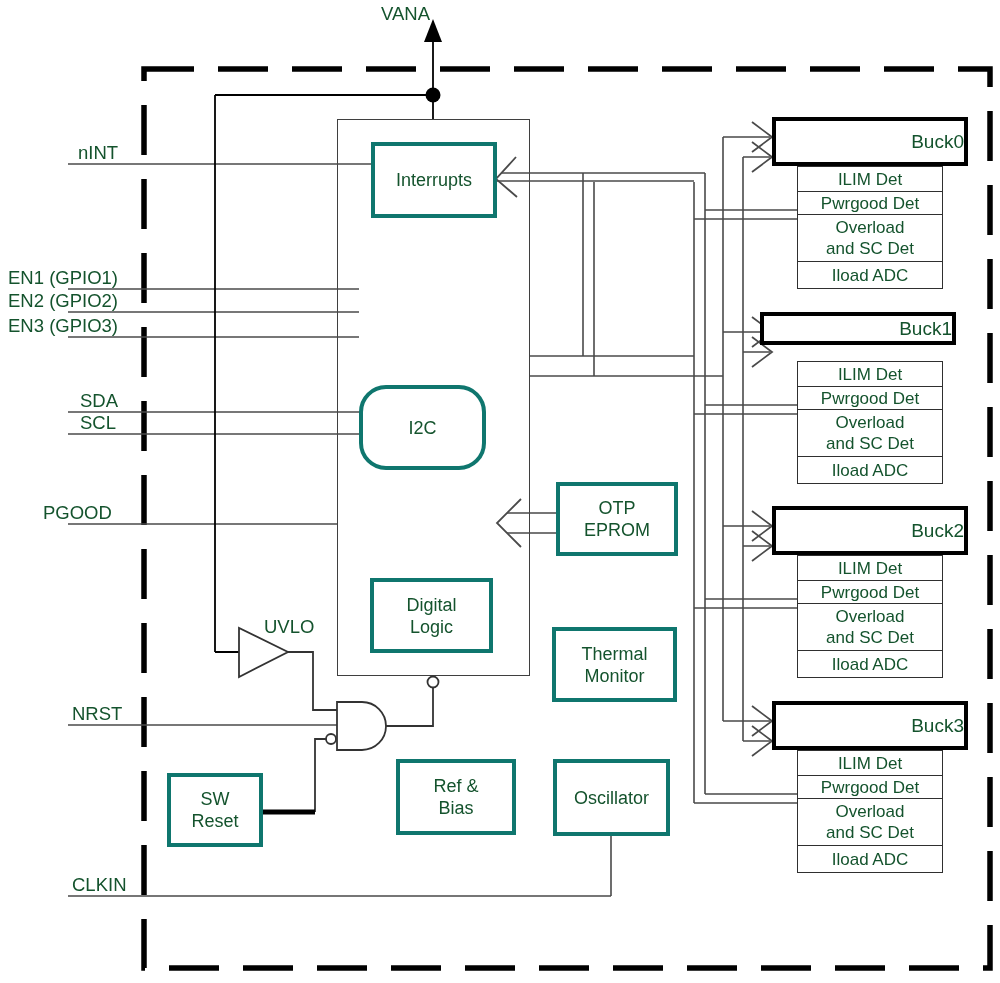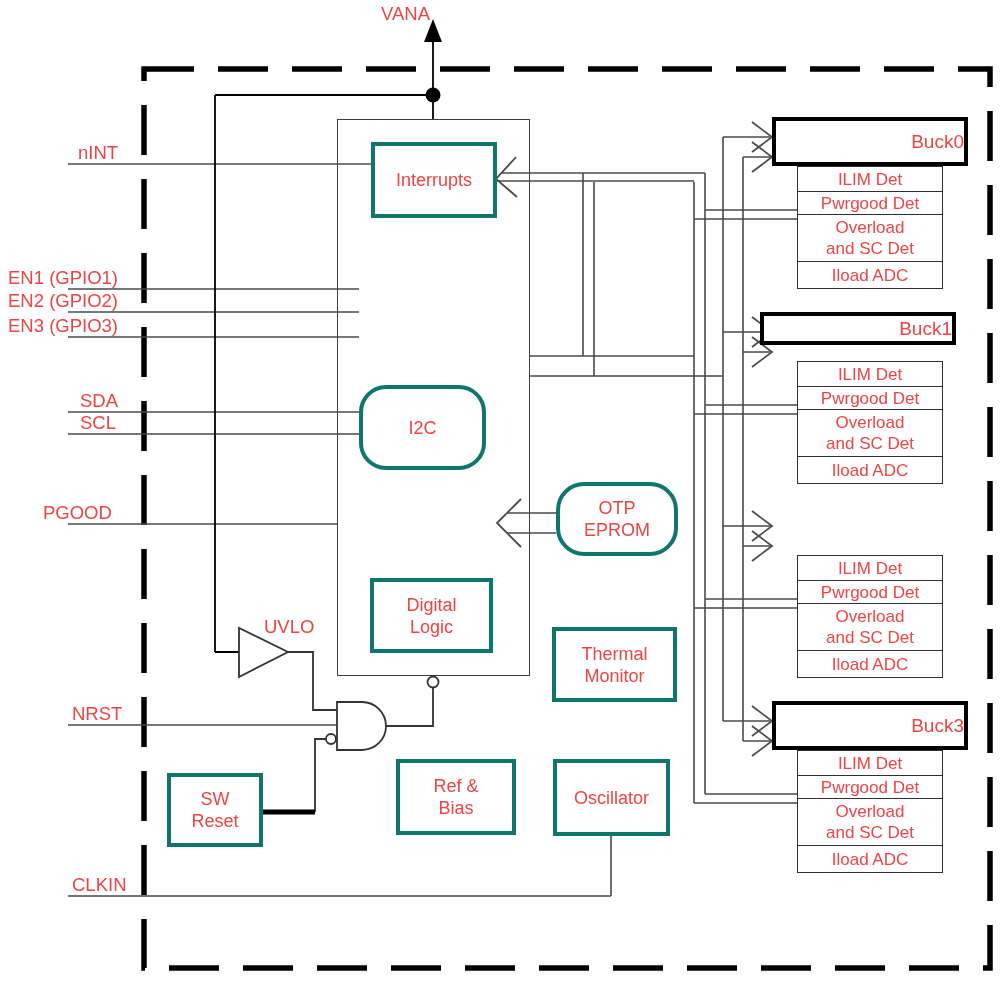--- a/index.html
+++ b/index.html
@@ -1,17 +1,17 @@
 <!DOCTYPE html>
 <html><head>
 <meta charset="utf-8">
 <style>
   html,body{margin:0;padding:0;background:#fff;}
   #stage{position:relative;width:1000px;height:983px;background:#fff;overflow:hidden;
-         font-family:"Liberation Sans","DejaVu Sans",sans-serif;color:#ef4444;}
+         font-family:"Liberation Sans","DejaVu Sans",sans-serif;color:#14532d;}
   #wires{position:absolute;left:0;top:0;z-index:2;}
   .pinlabel{position:absolute;z-index:3;font-size:18.5px;white-space:nowrap;}
   .blockbox{position:absolute;z-index:4;background:#fff;border:4px solid #0f766e;
             box-sizing:border-box;display:flex;align-items:center;justify-content:center;
             text-align:center;font-size:18px;line-height:22px;}
   .pre{white-space:pre-line;}
   .containerbox{position:absolute;z-index:1;border:1.7px solid #3f3f3f;box-sizing:border-box;background:transparent;}
   .buckbox{position:absolute;z-index:4;background:#fff;border:4px solid #000;
            box-sizing:border-box;display:flex;align-items:center;justify-content:flex-end;
            font-size:19px;}
@@ -116,21 +116,21 @@
   <div class="blockbox" style="left:371px;top:142px;width:126px;height:76px;">
     <span class="pre">Interrupts</span>
   </div>
   <div class="blockbox" style="left:359px;top:385px;width:127px;height:85px;border-radius:27px;">
     <span class="pre">I2C</span>
   </div>
   <div class="blockbox" style="left:370px;top:578px;width:123px;height:75px;">
     <span class="pre">Digital
 Logic</span>
   </div>
-  <div class="blockbox" style="left:556px;top:482px;width:122px;height:74px;border-radius:28px;">
+  <div class="blockbox" style="left:556px;top:482px;width:122px;height:74px;">
     <span class="pre">OTP
 EPROM</span>
   </div>
   <div class="blockbox" style="left:552px;top:627px;width:125px;height:75px;">
     <span class="pre">Thermal
 Monitor</span>
   </div>
   <div class="blockbox" style="left:396px;top:759px;width:120px;height:76px;">
     <span class="pre">Ref &amp;
 Bias</span>
@@ -158,20 +158,23 @@
     <span>Buck1</span>
   </div>
   <div class="bucktable" style="left:797px;top:361px;">
     <div class="buckrow" style="height:25px;">ILIM Det</div>
     <div class="buckrow" style="height:23px;">Pwrgood Det</div>
     <div class="buckrow pre" style="height:47px;">Overload
 and SC Det</div>
     <div class="buckrow" style="height:26px;">Iload ADC</div>
   </div>
 
+  <div class="buckbox" style="left:772px;top:506px;width:196px;height:49px;">
+    <span>Buck2</span>
+  </div>
   <div class="bucktable" style="left:797px;top:555px;">
     <div class="buckrow" style="height:25px;">ILIM Det</div>
     <div class="buckrow" style="height:23px;">Pwrgood Det</div>
     <div class="buckrow pre" style="height:47px;">Overload
 and SC Det</div>
     <div class="buckrow" style="height:26px;">Iload ADC</div>
   </div>
 
   <div class="buckbox" style="left:772px;top:701px;width:196px;height:49px;">
     <span>Buck3</span>

